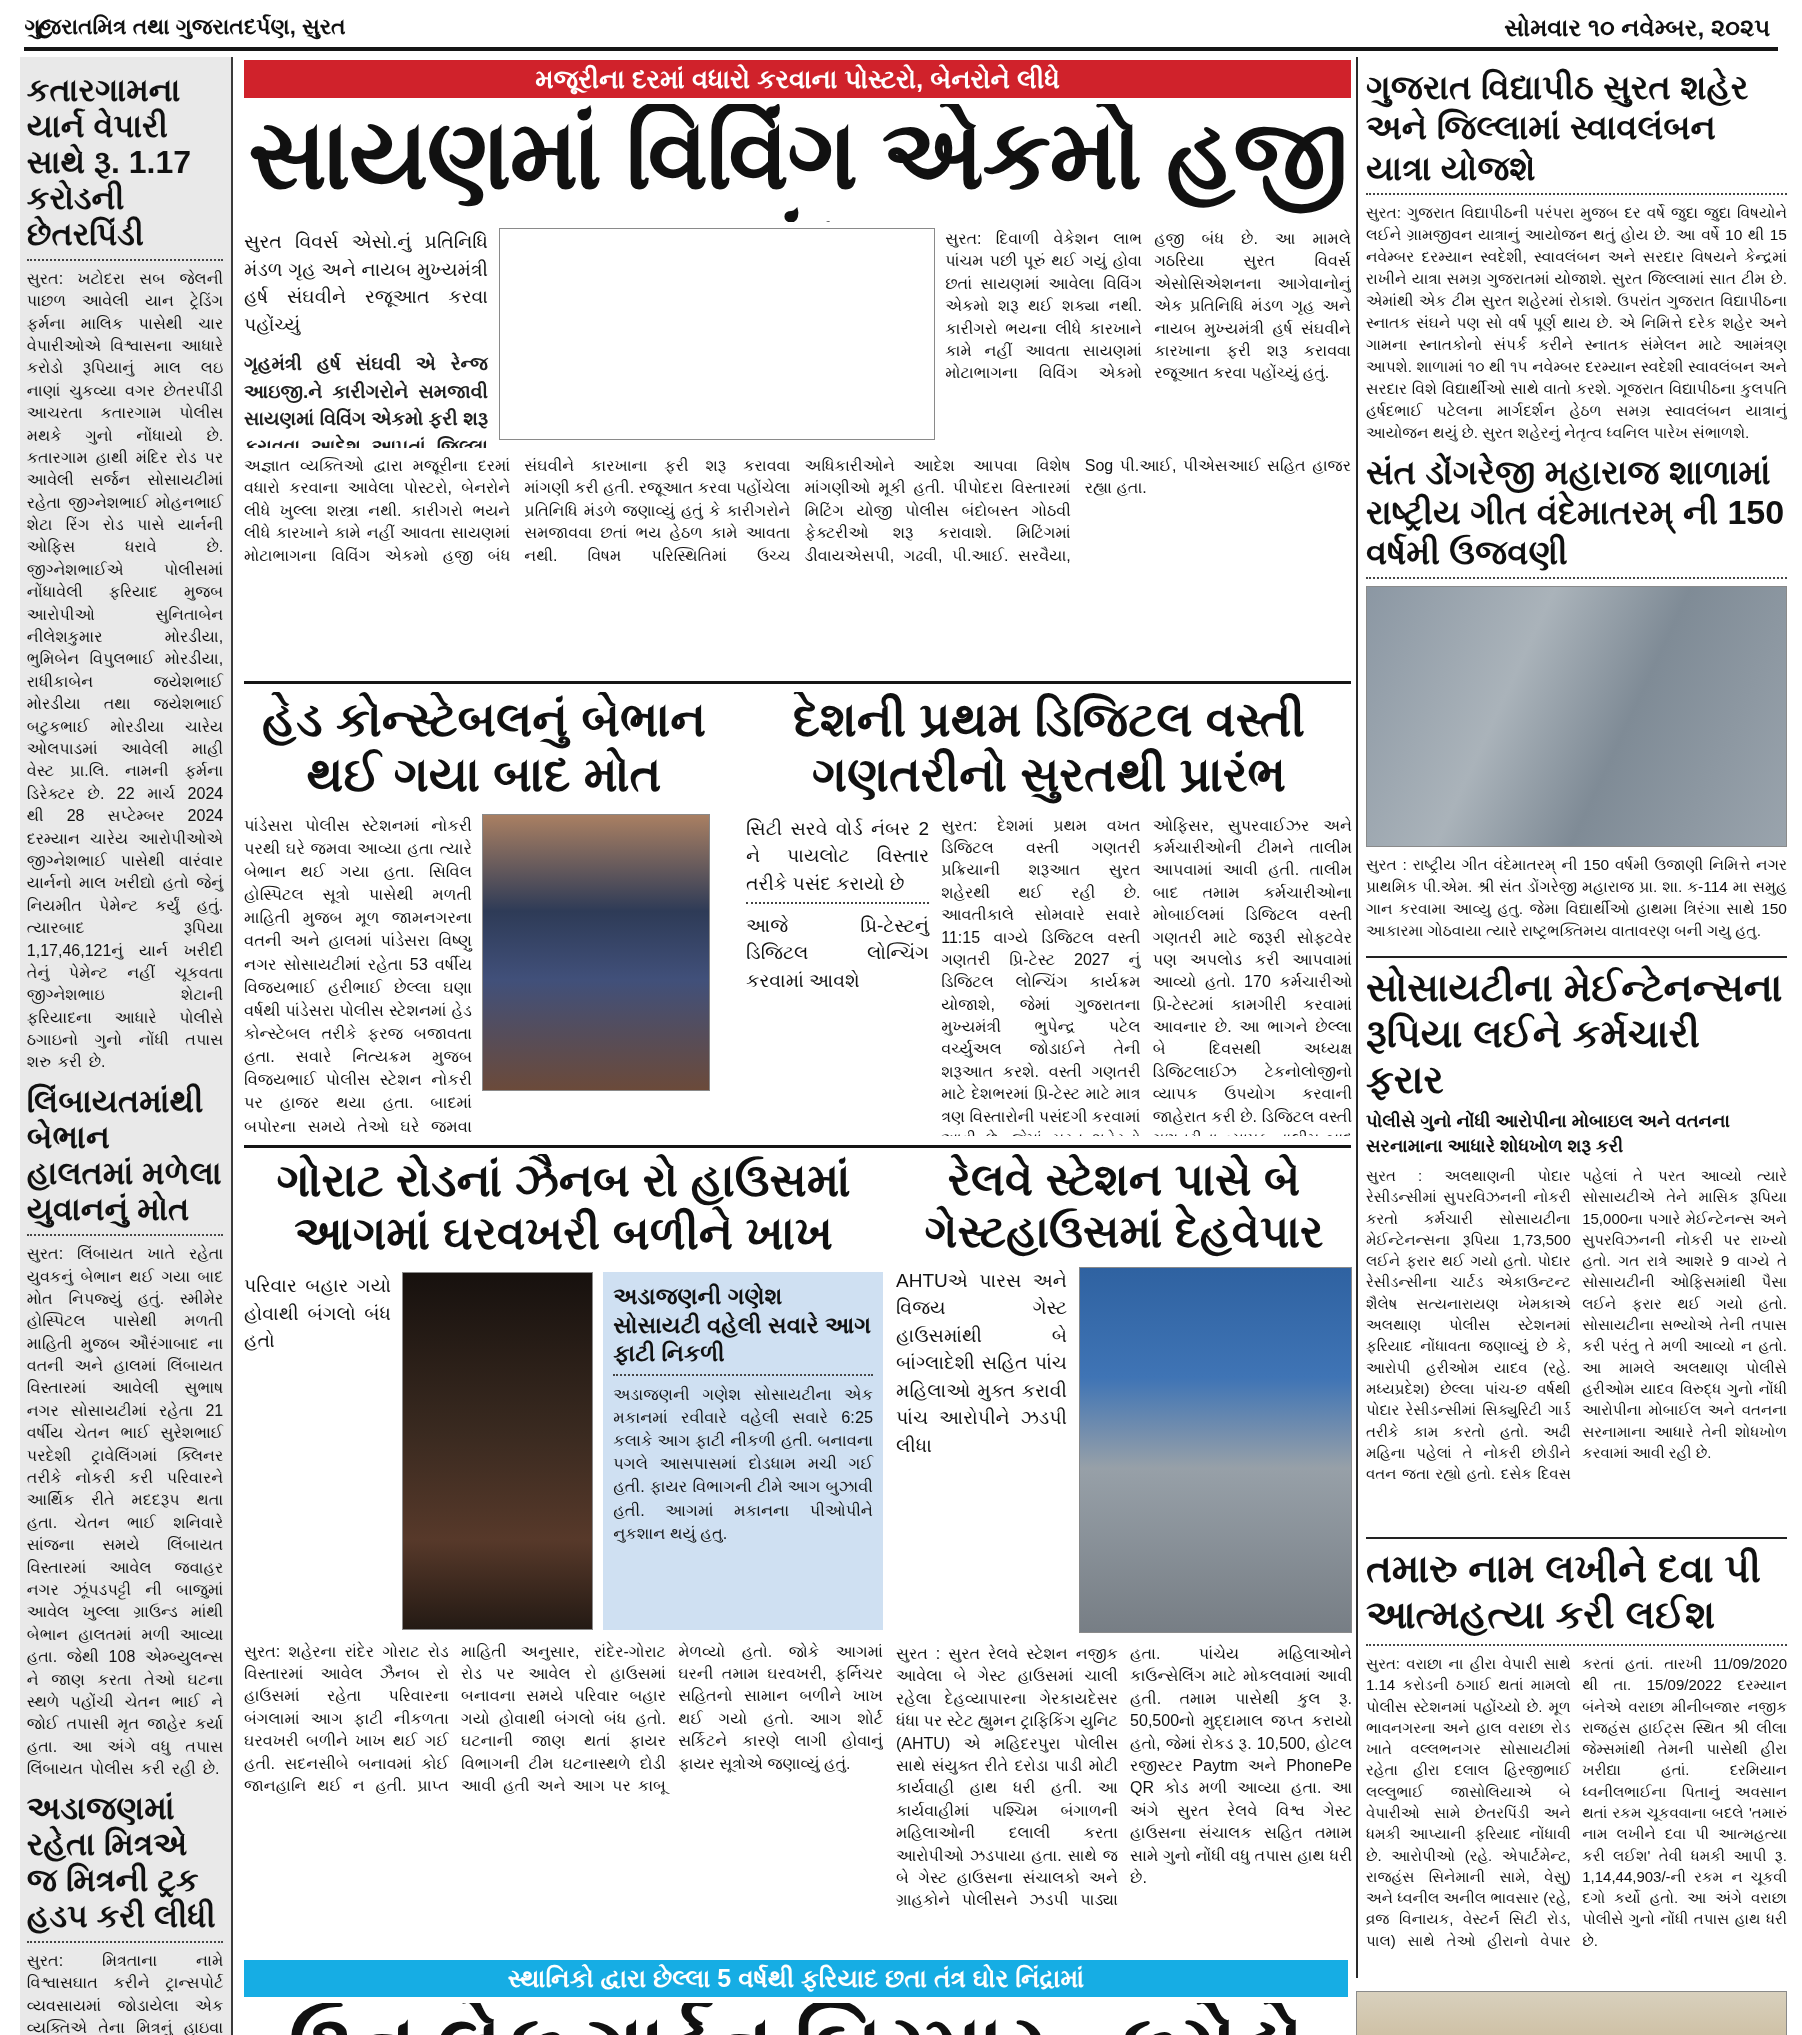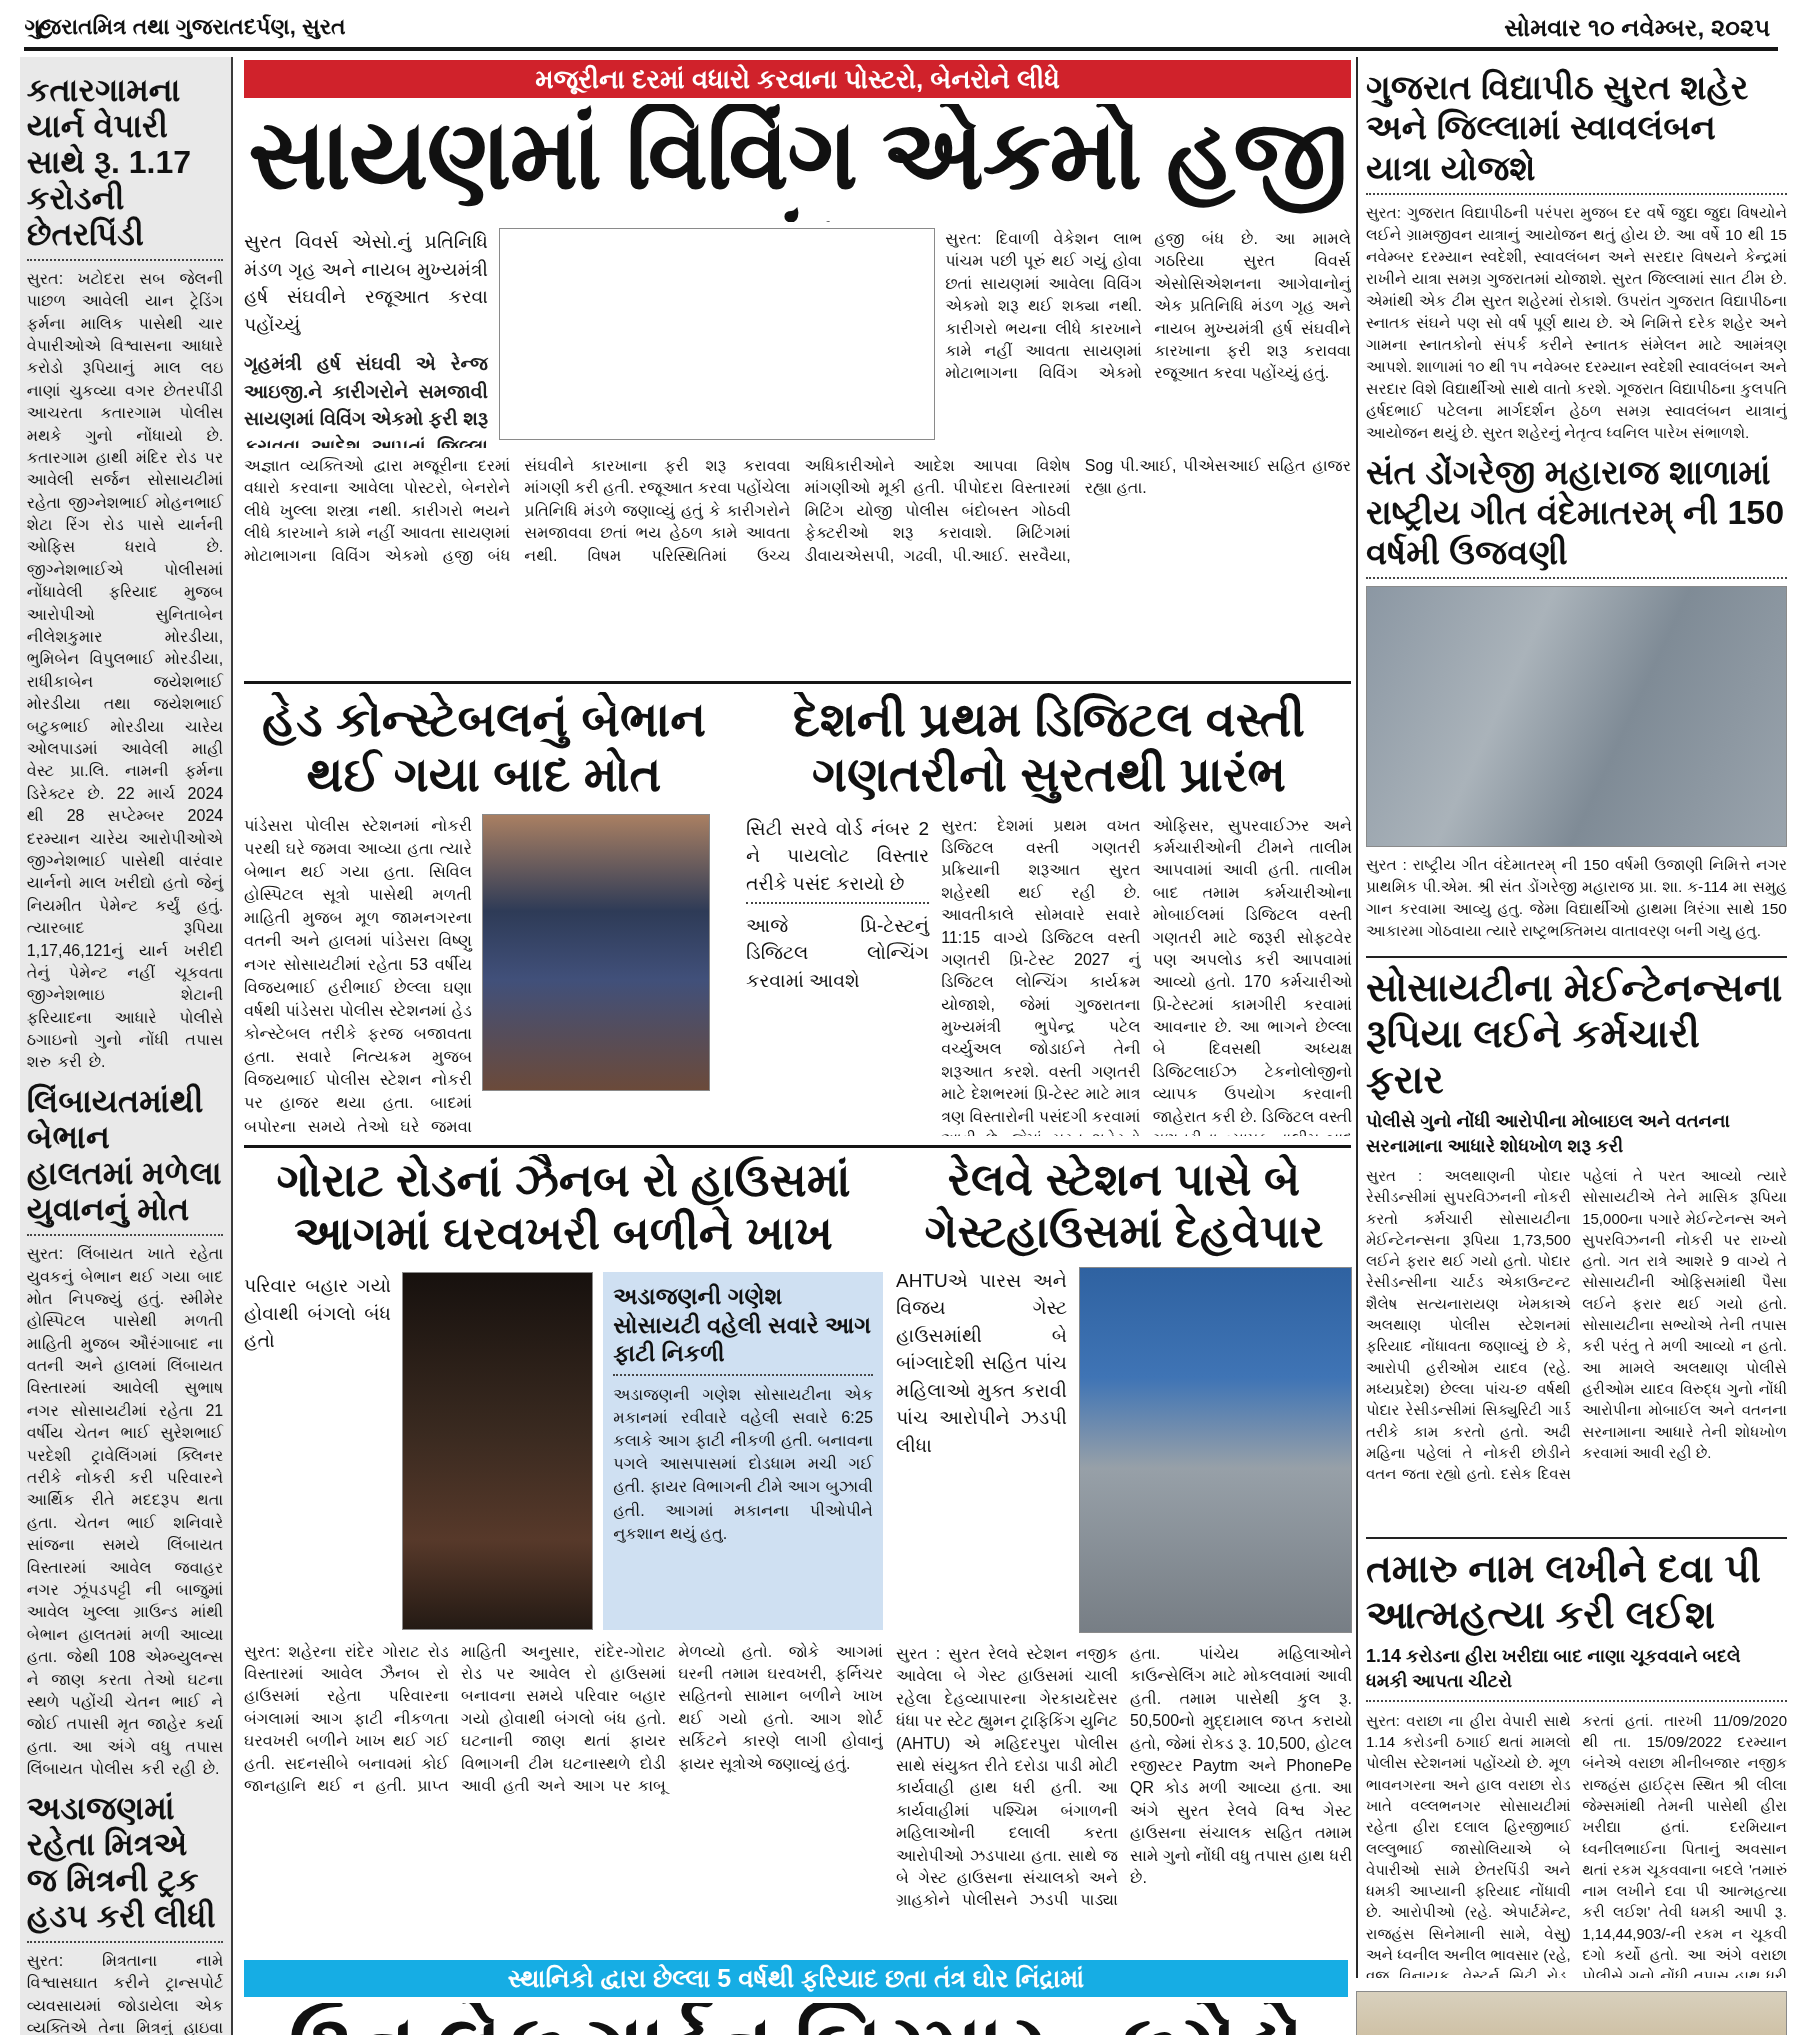--- a/index.html
+++ b/index.html
@@ -193,21 +193,20 @@
     </div>
     <div class="rc-sep"></div>
     <div>
       <div class="rc-head rc-head-lg">સોસાયટીના મેઈન્ટેનન્સના રૂપિયા લઈને કર્મચારી ફરાર</div>
       <div class="rc-lead">પોલીસે ગુનો નોંધી આરોપીના મોબાઇલ અને વતનના સરનામાના આધારે શોધખોળ શરૂ કરી</div>
       <div class="rc-cols maint-cols">સુરત : અલથાણની પોદાર રેસીડન્સીમાં સુપરવિઝનની નોકરી કરતો કર્મચારી સોસાયટીના મેઈન્ટેનન્સના રૂપિયા 1,73,500 લઈને ફરાર થઈ ગયો હતો. પોદાર રેસીડન્સીના ચાર્ટડ એકાઉન્ટન્ટ શૈલેષ સત્યનારાયણ ખેમકાએ અલથાણ પોલીસ સ્ટેશનમાં ફરિયાદ નોંધાવતા જણાવ્યું છે કે, આરોપી હરીઓમ યાદવ (રહે. મધ્યપ્રદેશ) છેલ્લા પાંચ-છ વર્ષથી પોદાર રેસીડન્સીમાં સિક્યુરિટી ગાર્ડ તરીકે કામ કરતો હતો. અઢી મહિના પહેલાં તે નોકરી છોડીને વતન જતા રહ્યો હતો. દસેક દિવસ પહેલાં તે પરત આવ્યો ત્યારે સોસાયટીએ તેને માસિક રૂપિયા 15,000ના પગારે મેઈન્ટેનન્સ અને સુપરવિઝનની નોકરી પર રાખ્યો હતો. ગત રાત્રે આશરે 9 વાગ્યે તે સોસાયટીની ઓફિસમાંથી પૈસા લઈને ફરાર થઈ ગયો હતો. સોસાયટીના સભ્યોએ તેની તપાસ કરી પરંતુ તે મળી આવ્યો ન હતો. આ મામલે અલથાણ પોલીસે હરીઓમ યાદવ વિરુદ્ધ ગુનો નોંધી આરોપીના મોબાઈલ અને વતનના સરનામાના આધારે તેની શોધખોળ કરવામાં આવી રહી છે.</div>
     </div>
     <div class="rc-sep"></div>
     <div>
       <div class="rc-head rc-head-lg">તમારુ નામ લખીને દવા પી આત્મહત્યા કરી લઈશ</div>
-      <div class="rc-lead">1.14 કરોડના હીરા ખરીદ્યા બાદ નાણા ચૂકવવાને બદલે ધમકી આપતા ચીટરો</div>
       <div class="dotted"></div>
       <div class="rc-cols diamond-cols">સુરત: વરાછા ના હીરા વેપારી સાથે 1.14 કરોડની ઠગાઈ થતાં મામલો પોલીસ સ્ટેશનમાં પહોંચ્યો છે. મૂળ ભાવનગરના અને હાલ વરાછા રોડ ખાતે વલ્લભનગર સોસાયટીમાં રહેતા હીરા દલાલ હિરજીભાઈ લલ્લુભાઈ જાસોલિયાએ બે વેપારીઓ સામે છેતરપિંડી અને ધમકી આપ્યાની ફરિયાદ નોંધાવી છે. આરોપીઓ (રહે. એપાર્ટમેન્ટ, રાજહંસ સિનેમાની સામે, વેસુ) અને ધ્વનીલ અનીલ ભાવસાર (રહે, વ્રજ વિનાયક, વેસ્ટર્ન સિટી રોડ, પાલ) સાથે તેઓ હીરાનો વેપાર કરતાં હતાં. તારખી 11/09/2020 થી તા. 15/09/2022 દરમ્યાન બંનેએ વરાછા મીનીબજાર નજીક રાજહંસ હાઈટ્સ સ્થિત શ્રી લીલા જેમ્સમાંથી તેમની પાસેથી હીરા ખરીદ્યા હતાં. દરમિયાન ધ્વનીલભાઈના પિતાનું અવસાન થતાં રકમ ચૂકવવાના બદલે 'તમારું નામ લખીને દવા પી આત્મહત્યા કરી લઈશ' તેવી ધમકી આપી રૂ. 1,14,44,903/-ની રકમ ન ચૂકવી દગો કર્યો હતો. આ અંગે વરાછા પોલીસે ગુનો નોંધી તપાસ હાથ ધરી છે.</div>
     </div>
   </div>
 
   <div class="abs toilet">
     <div class="photo toilet-top"></div>
 
   </div>
 

